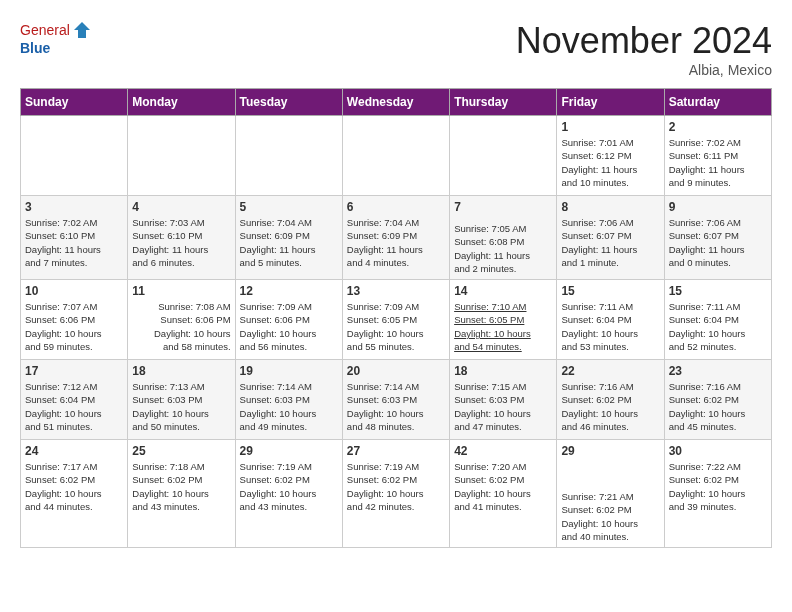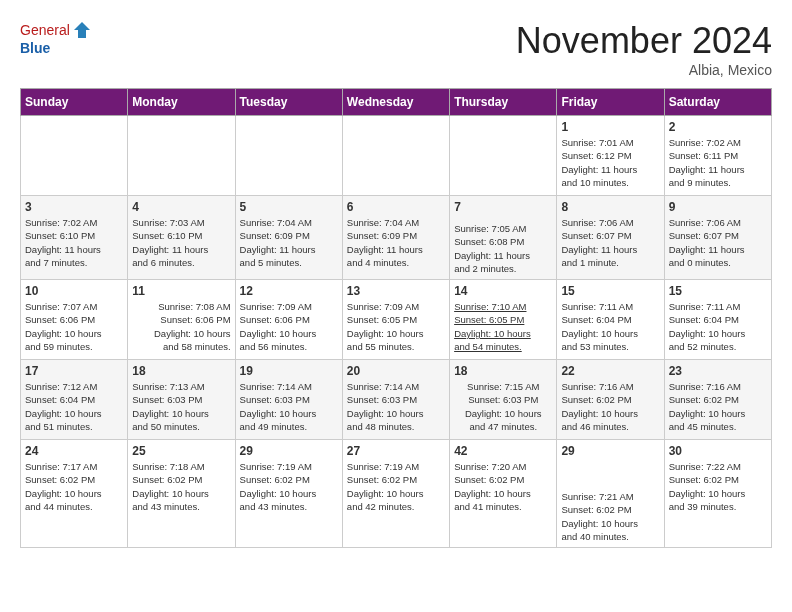--- a/index.html
+++ b/index.html
@@ -272,21 +272,21 @@
         </td>
         <td>
           <span class="day-number">20</span>
           <div class="day-info" style="white-space: pre-line;">Sunrise: 7:14 AM
 Sunset: 6:03 PM
 Daylight: 10 hours
 and 48 minutes.</div>
         </td>
         <td>
           <span class="day-number">18</span>
-          <div class="day-info" style="white-space: pre-line; text-align: center;">Sunrise: 7:15 AM
+          <div class="day-info" style="white-space: pre-line;">Sunrise: 7:15 AM
 Sunset: 6:03 PM
 Daylight: 10 hours
 and 47 minutes.</div>
         </td>
         <td>
           <span class="day-number">22</span>
           <div class="day-info" style="white-space: pre-line;">Sunrise: 7:16 AM
 Sunset: 6:02 PM
 Daylight: 10 hours
 and 46 minutes.</div>

